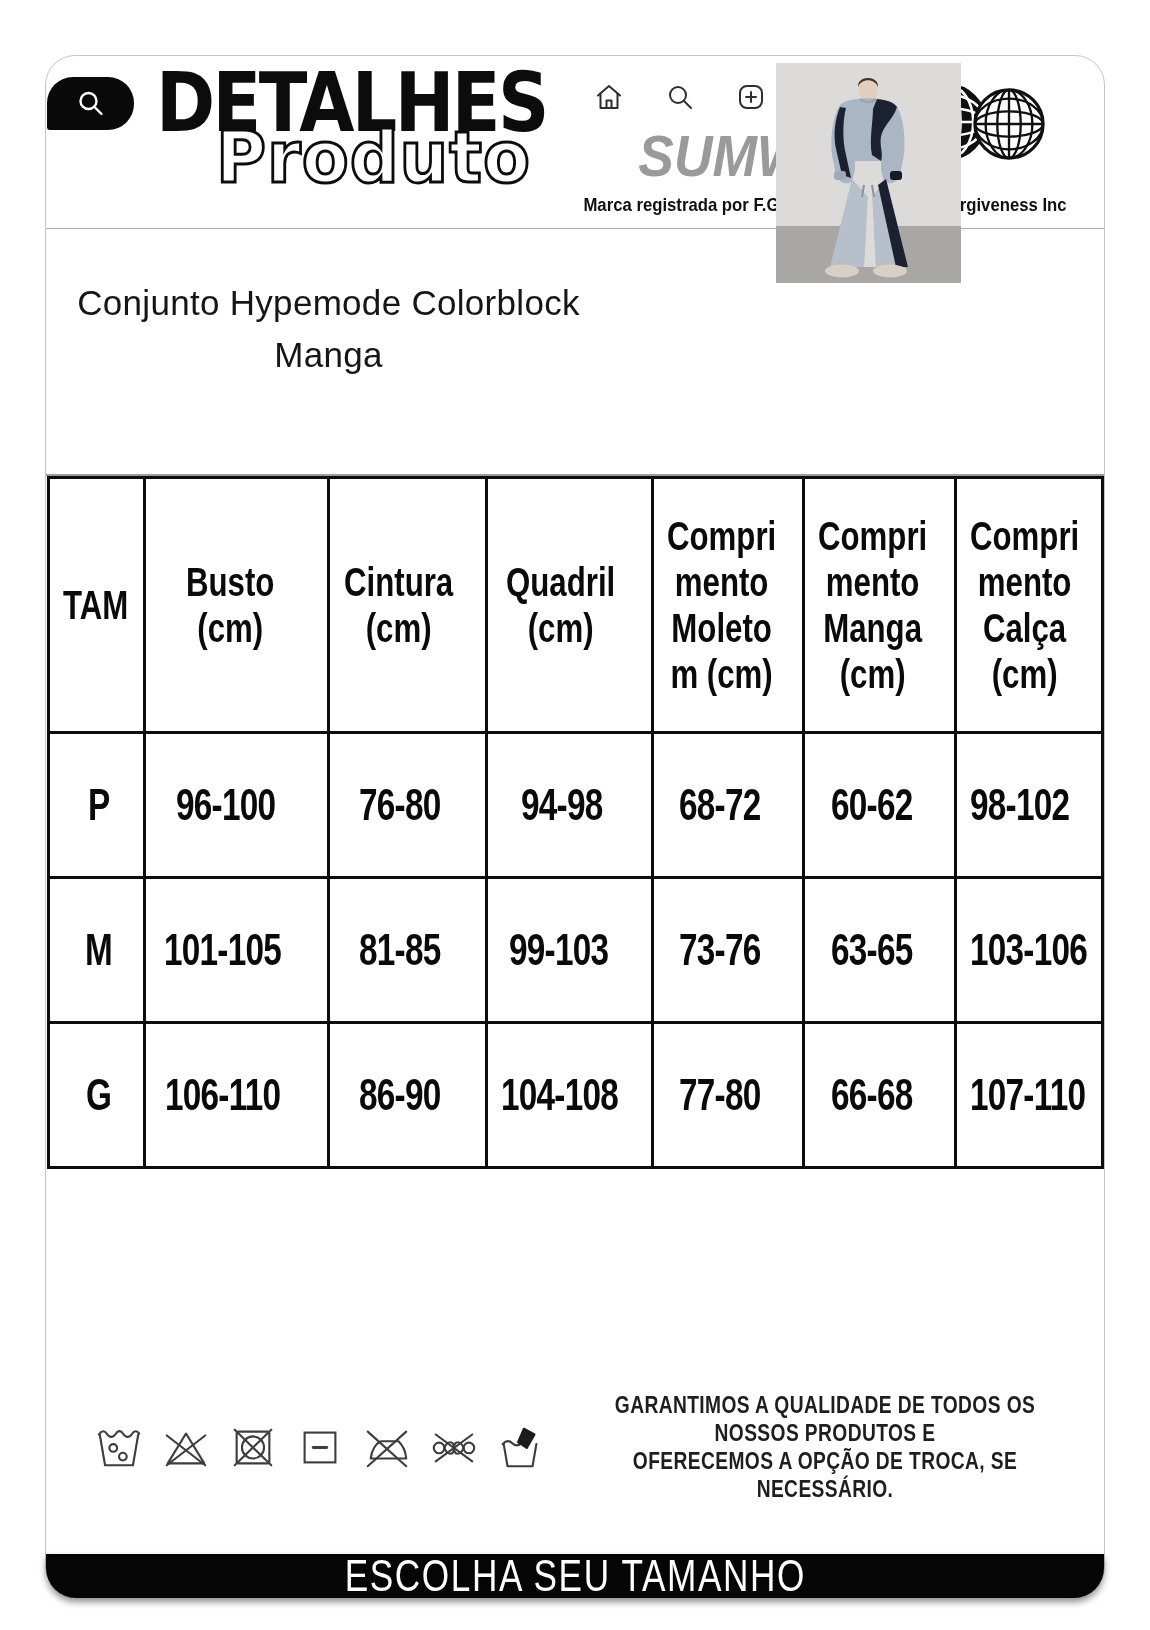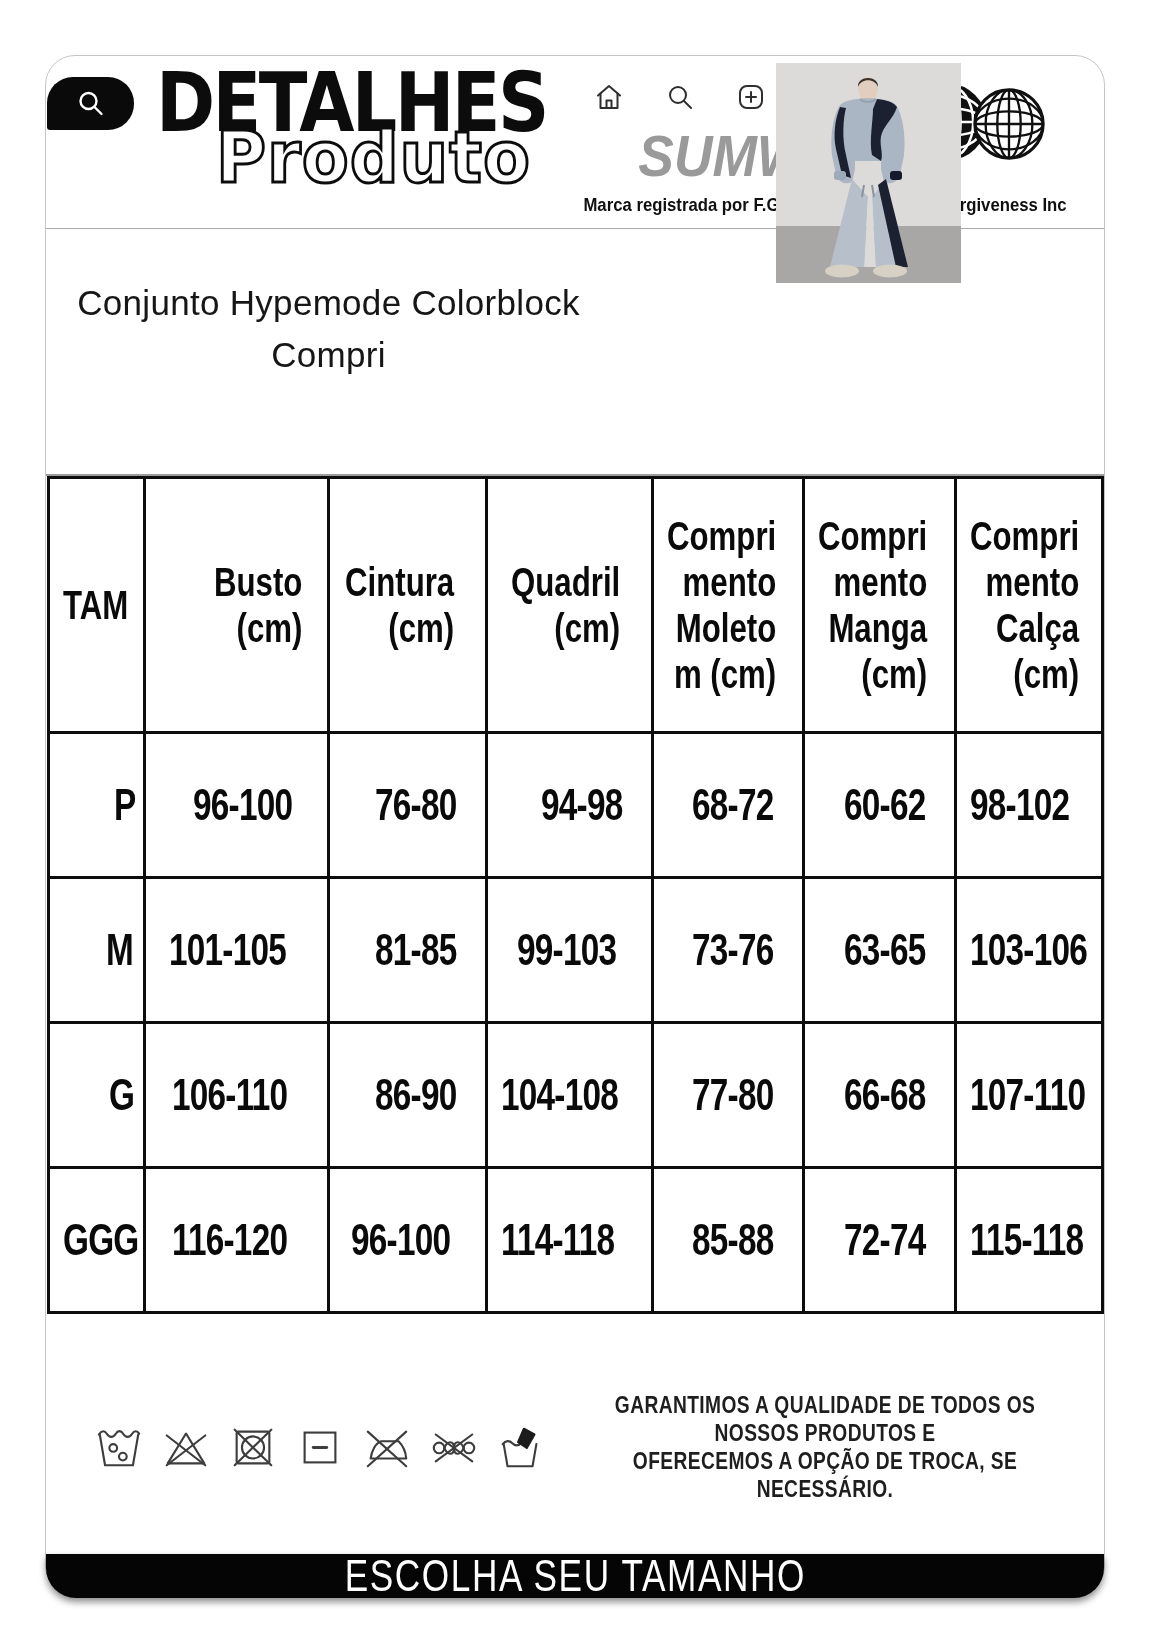--- a/index.html
+++ b/index.html
@@ -58,21 +58,21 @@
     position:absolute; left:730px; top:7px; width:185px; height:220px; overflow:hidden; background:#dcdbd9;
   }
 
   
   table.size-table {
     position:absolute; left:1px; top:420px; width:1057px;
     border-collapse:collapse; table-layout:fixed;
   }
   .size-table th, .size-table td {
     border:3px solid #0d0d0d; background:#fff;
-    text-align:right; vertical-align:middle; padding-left:13px; overflow:hidden;
+    text-align:center; vertical-align:middle; padding-left:13px; overflow:hidden;
   }
   .size-table tr.head-row { height:255px; }
   .size-table tr.data-row { height:145px; }
   .hcell {
     display:inline-block; font-weight:bold; font-size:40px; line-height:46px;
     white-space:pre-line; transform:scaleX(0.78); transform-origin:left center; color:#0a0a0a;
   }
   .dcell {
     display:inline-block; font-weight:bold; font-size:45px; line-height:48px;
     letter-spacing:-1px; transform:scaleX(0.74); transform-origin:left center;
@@ -177,21 +177,21 @@
           </g>
           <circle cx="40" cy="40" r="35" fill="none" stroke="#101010" stroke-width="3.2"></circle>
         </svg>
       </div>
 
       <div class="marca">Marca registrada por F.G.S.S licenciada pela Forgiveness Inc</div>
     </div>
 
     <div class="product-section">
       <div class="product-title">Conjunto Hypemode Colorblock
-Compri</div>
+Manga</div>
     </div>
     <div class="product-photo">
       <svg width="185" height="220" viewBox="0 0 185 220">
         <rect x="0" y="0" width="185" height="220" fill="#dcdbd9"></rect>
         <rect x="0" y="163" width="185" height="57" fill="#a8a7a5"></rect>
 
         <ellipse cx="92" cy="26" rx="10" ry="12" fill="#e2cebe"></ellipse>
         <path d="M82 24 C81 12 103 12 102 24 C99 15 85 15 82 24 Z" fill="#3a332c"></path>
 
         <path d="M64 42 C72 33 112 33 120 42 C127 52 130 74 128 92 L124 112 C121 120 114 122 108 119 L105 106 L105 98 L79 98 L79 106 L76 119 C70 122 63 120 60 112 L56 92 C54 74 57 52 64 42 Z" fill="#aab6c3"></path>
@@ -268,29 +268,20 @@
       </tr>
       <tr class="data-row">
         <td><span class="dcell">G</span></td>
         <td><span class="dcell">106-110</span></td>
         <td><span class="dcell">86-90</span></td>
         <td><span class="dcell">104-108</span></td>
         <td><span class="dcell">77-80</span></td>
         <td><span class="dcell">66-68</span></td>
         <td><span class="dcell">107-110</span></td>
       </tr>
-      <tr class="data-row">
-        <td><span class="dcell">GGG</span></td>
-        <td><span class="dcell">116-120</span></td>
-        <td><span class="dcell">96-100</span></td>
-        <td><span class="dcell">114-118</span></td>
-        <td><span class="dcell">85-88</span></td>
-        <td><span class="dcell">72-74</span></td>
-        <td><span class="dcell">115-118</span></td>
-      </tr>
     </tbody>
       </table>
 
     <div class="footer-info">
       <div class="care-icons">
         <svg width="50" height="50" viewBox="0 0 52 52" fill="none" stroke="#3d3d3d" stroke-width="2.2" stroke-linecap="round" stroke-linejoin="round">
           <path d="M5 13 C8 8.5 11 8.5 13.5 12.5 C16 16.5 20 16.5 22.5 12.5 C25 8.5 28 8.5 30.5 12.5 C33 16.5 37 16.5 39.5 12.5 C42 8.5 45 9 47 12"></path>
           <path d="M6 13 L11.5 45 L40.5 45 L46 13"></path>
           <circle cx="20" cy="27" r="4"></circle>
             <circle cx="30" cy="36" r="4"></circle>

